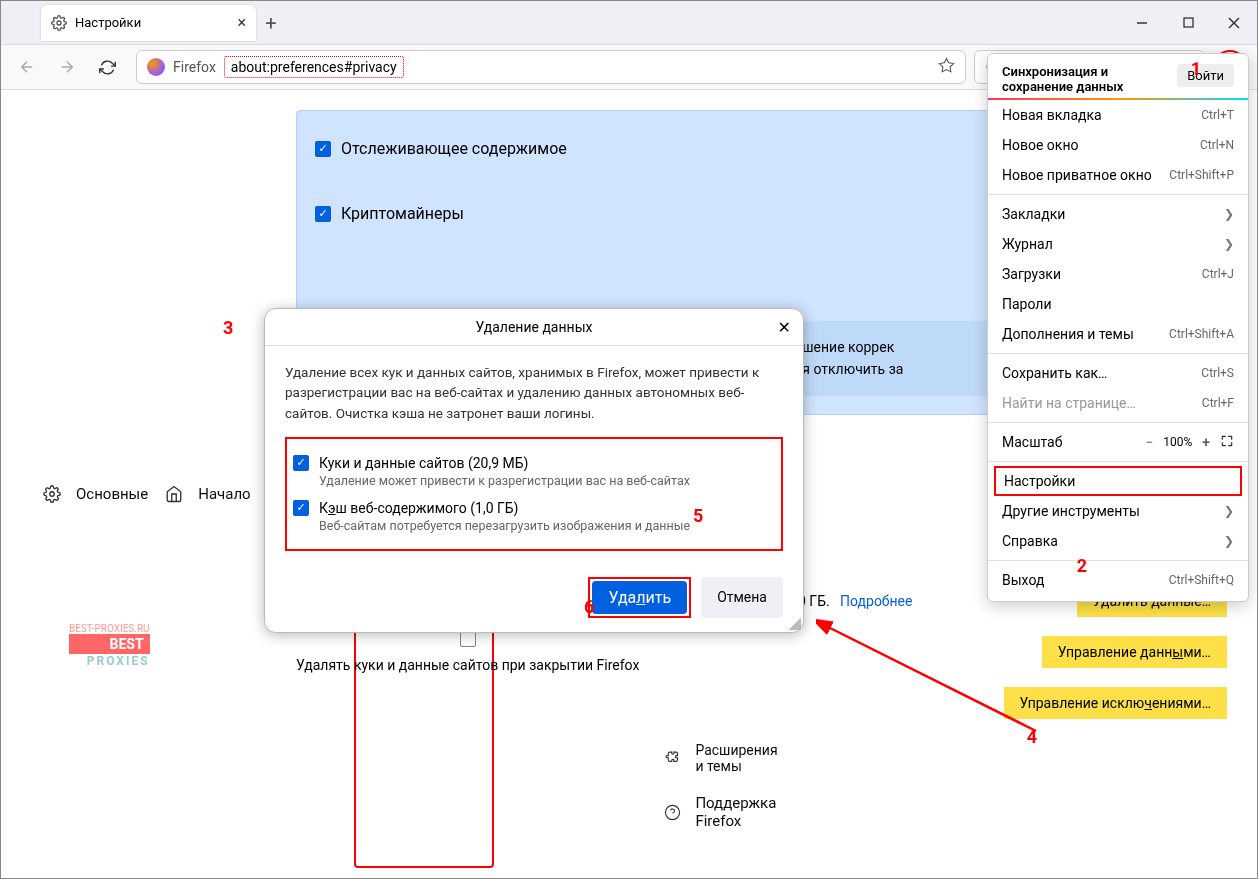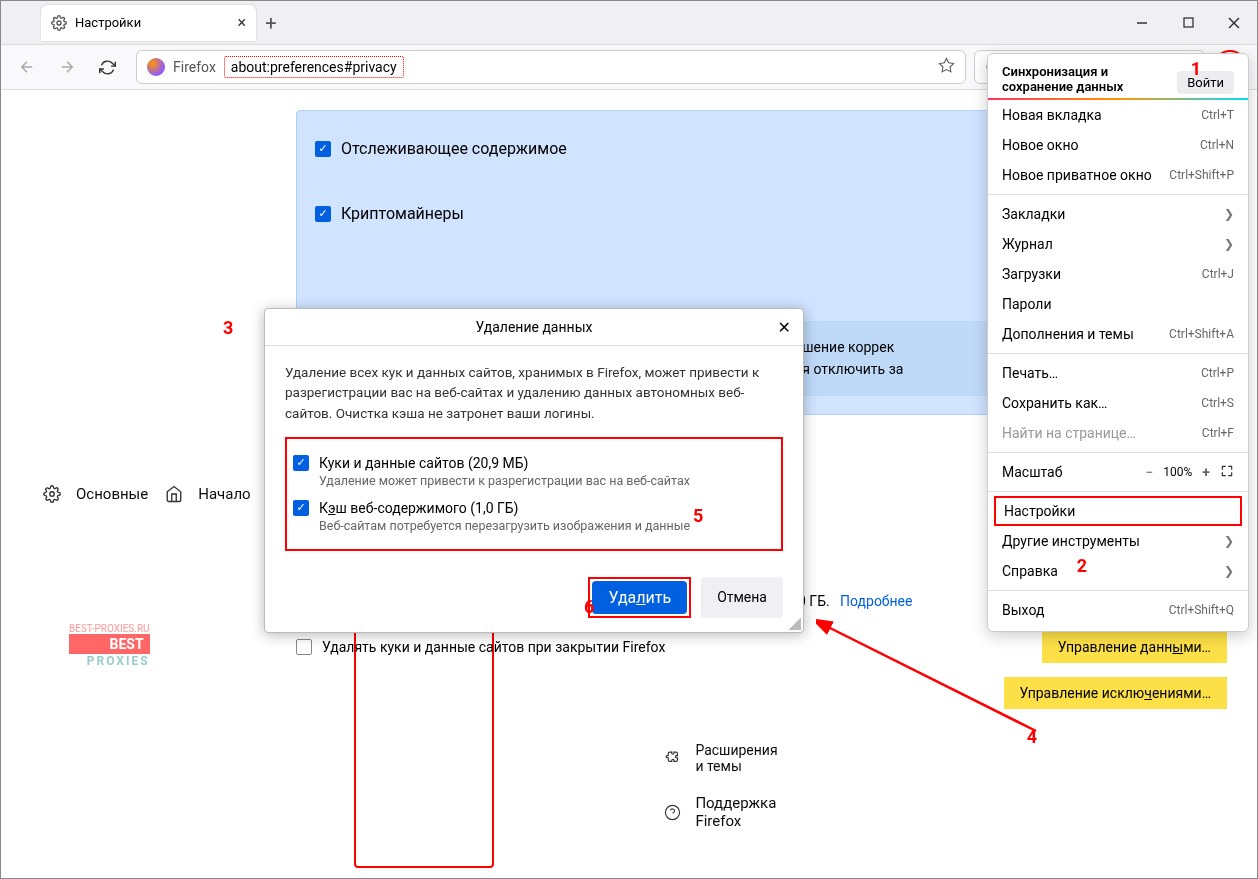--- a/index.html
+++ b/index.html
@@ -36,30 +36,30 @@
   .bluebox2 { background:#bfd9f9; border-radius:4px; padding: 15px 18px; font-size:14px; margin-top:8px; line-height:1.6;}
   
   .note { margin-top:30px; font-size:14px;}
   .h2 { margin-top:30px; font-size:17px; font-weight:600;}
   .row { display:flex; align-items:center; justify-content:space-between; font-size:14px; margin-top:14px;}
   .link { color:#0060df;}
   .grey-btn { background:#fde047;border:none;padding:8px 16px;border-radius:0;font-size:14px; min-width:180px;}
   
   .dropdown { position:absolute; right:8px; top:52px; width: 262px; background:#fff; border:1px solid #ccc; border-radius:6px; box-shadow:0 4px 16px rgba(0,0,0,.2); z-index:50; padding:6px 0; font-size:14px;}
   .dd-row { display:flex; align-items:center; justify-content:space-between; padding: 6px 14px; min-height:30px;}
-  .dd-sync-row { display:flex; align-items:flex-end; padding:4px 14px; gap:10px;}
+  .dd-sync-row { display:flex; align-items:flex-start; padding:4px 14px; gap:10px;}
   .dd-sync-row .label { flex:1; font-size:13px; font-weight:600;}
   .dd-login-btn { background:#ededf0;border:none;padding:4px 10px;border-radius:4px;font-size:13px;}
   .dd-row.dis { color:#999;}
   .dd-row .sc { color:#666; font-size:12px;}
   .dd-sep { height:1px; background:#e0e0e0; margin:4px 0;}
   .gradient { height:2px; background: linear-gradient(90deg,#ff3366,#ff9500,#00ddff);}
   .chev { color:#777; font-size:12px;}
   
-  .dialog { position:absolute; left:263px; top:307px; width:540px; background:#fff; border:1px solid #bbb; border-radius:4px; box-shadow:0 2px 14px rgba(0,0,0,.28); z-index:40; font-size:14px;}
+  .dialog { position:absolute; left:263px; top:307px; width:540px; background:#fff; border:1px solid #bbb; border-radius:12px; box-shadow:0 2px 14px rgba(0,0,0,.28); z-index:40; font-size:14px;}
   .dlg-hdr { padding:10px 14px; border-bottom:1px solid #ddd; text-align:center; font-size:14px; position:relative;}
   .dlg-close { position:absolute; right:12px; top:9px; font-size:16px;}
   .dlg-body { padding: 16px 20px;}
   .dlg-body p { line-height:1.5; color:#333; font-size:13.5px;}
   .dlg-chks { border:2px solid red; padding:10px 6px; margin-top:14px; position:relative;}
   .dlg-chk { display:flex; gap:10px; align-items:flex-start; padding:6px 0;}
   .dlg-chk .sub { color:#666; font-size:12.5px; margin-top:2px;}
   .dlg-ftr { padding:10px 20px 14px; display:flex; justify-content:flex-end; gap:10px; position:relative;}
   .btn-primary { background:#0060df; color:#fff; border:none; padding:7px 16px; border-radius:4px; font-size:16px;}
   .btn-sec { background:#f0f0f4; border:none; padding:7px 16px; border-radius:4px; font-size:14px;}
@@ -241,21 +241,21 @@
 
     <div class="h2" style="margin-top:90px;">Куки и данные сайтов</div>
     <div class="row">
       <div>
         <span>Ваши сохранённые куки, данные сайтов и кэш сейчас занимают на диске 1,0 ГБ.</span>
         &nbsp;&nbsp;<span class="link">Подробнее</span>
       </div>
       <button class="grey-btn red-box" style="min-width:150px;font-size:14px;"><span>Удалить данные…</span></button>
     </div>
     <div class="row">
-      <div class="chk" style="padding:0;">
+      <div class="chk" style="padding:0;flex-direction:column;">
         <div class="chkbox empty"></div>
         <span>Удалять куки и данные сайтов при закрытии Firefox</span>
       </div>
       <button class="grey-btn"><span>Управление данн<u>ы</u>ми…</span></button>
     </div>
     <div class="row" style="justify-content:flex-end;">
       <button class="grey-btn"><span>Управление исклю<u>ч</u>ениями…</span></button>
     </div>
   </div>
 </div>
@@ -326,24 +326,20 @@
     </div>
   <div class="dd-row">
       <span>Пароли</span>
     </div>
   <div class="dd-row">
       <span>Дополнения и темы</span>
       <span class="sc">Ctrl+Shift+A</span>
     </div>
   <div class="dd-sep"></div>
   <div class="dd-row">
-      <span>Печать…</span>
-      <span class="sc">Ctrl+P</span>
-    </div>
-  <div class="dd-row">
       <span>Сохранить как…</span>
       <span class="sc">Ctrl+S</span>
     </div>
   <div class="dd-row dis">
       <span>Найти на странице…</span>
       <span class="sc">Ctrl+F</span>
     </div>
   <div class="dd-sep"></div>
   <div class="dd-row">
     <span>Масштаб</span>

